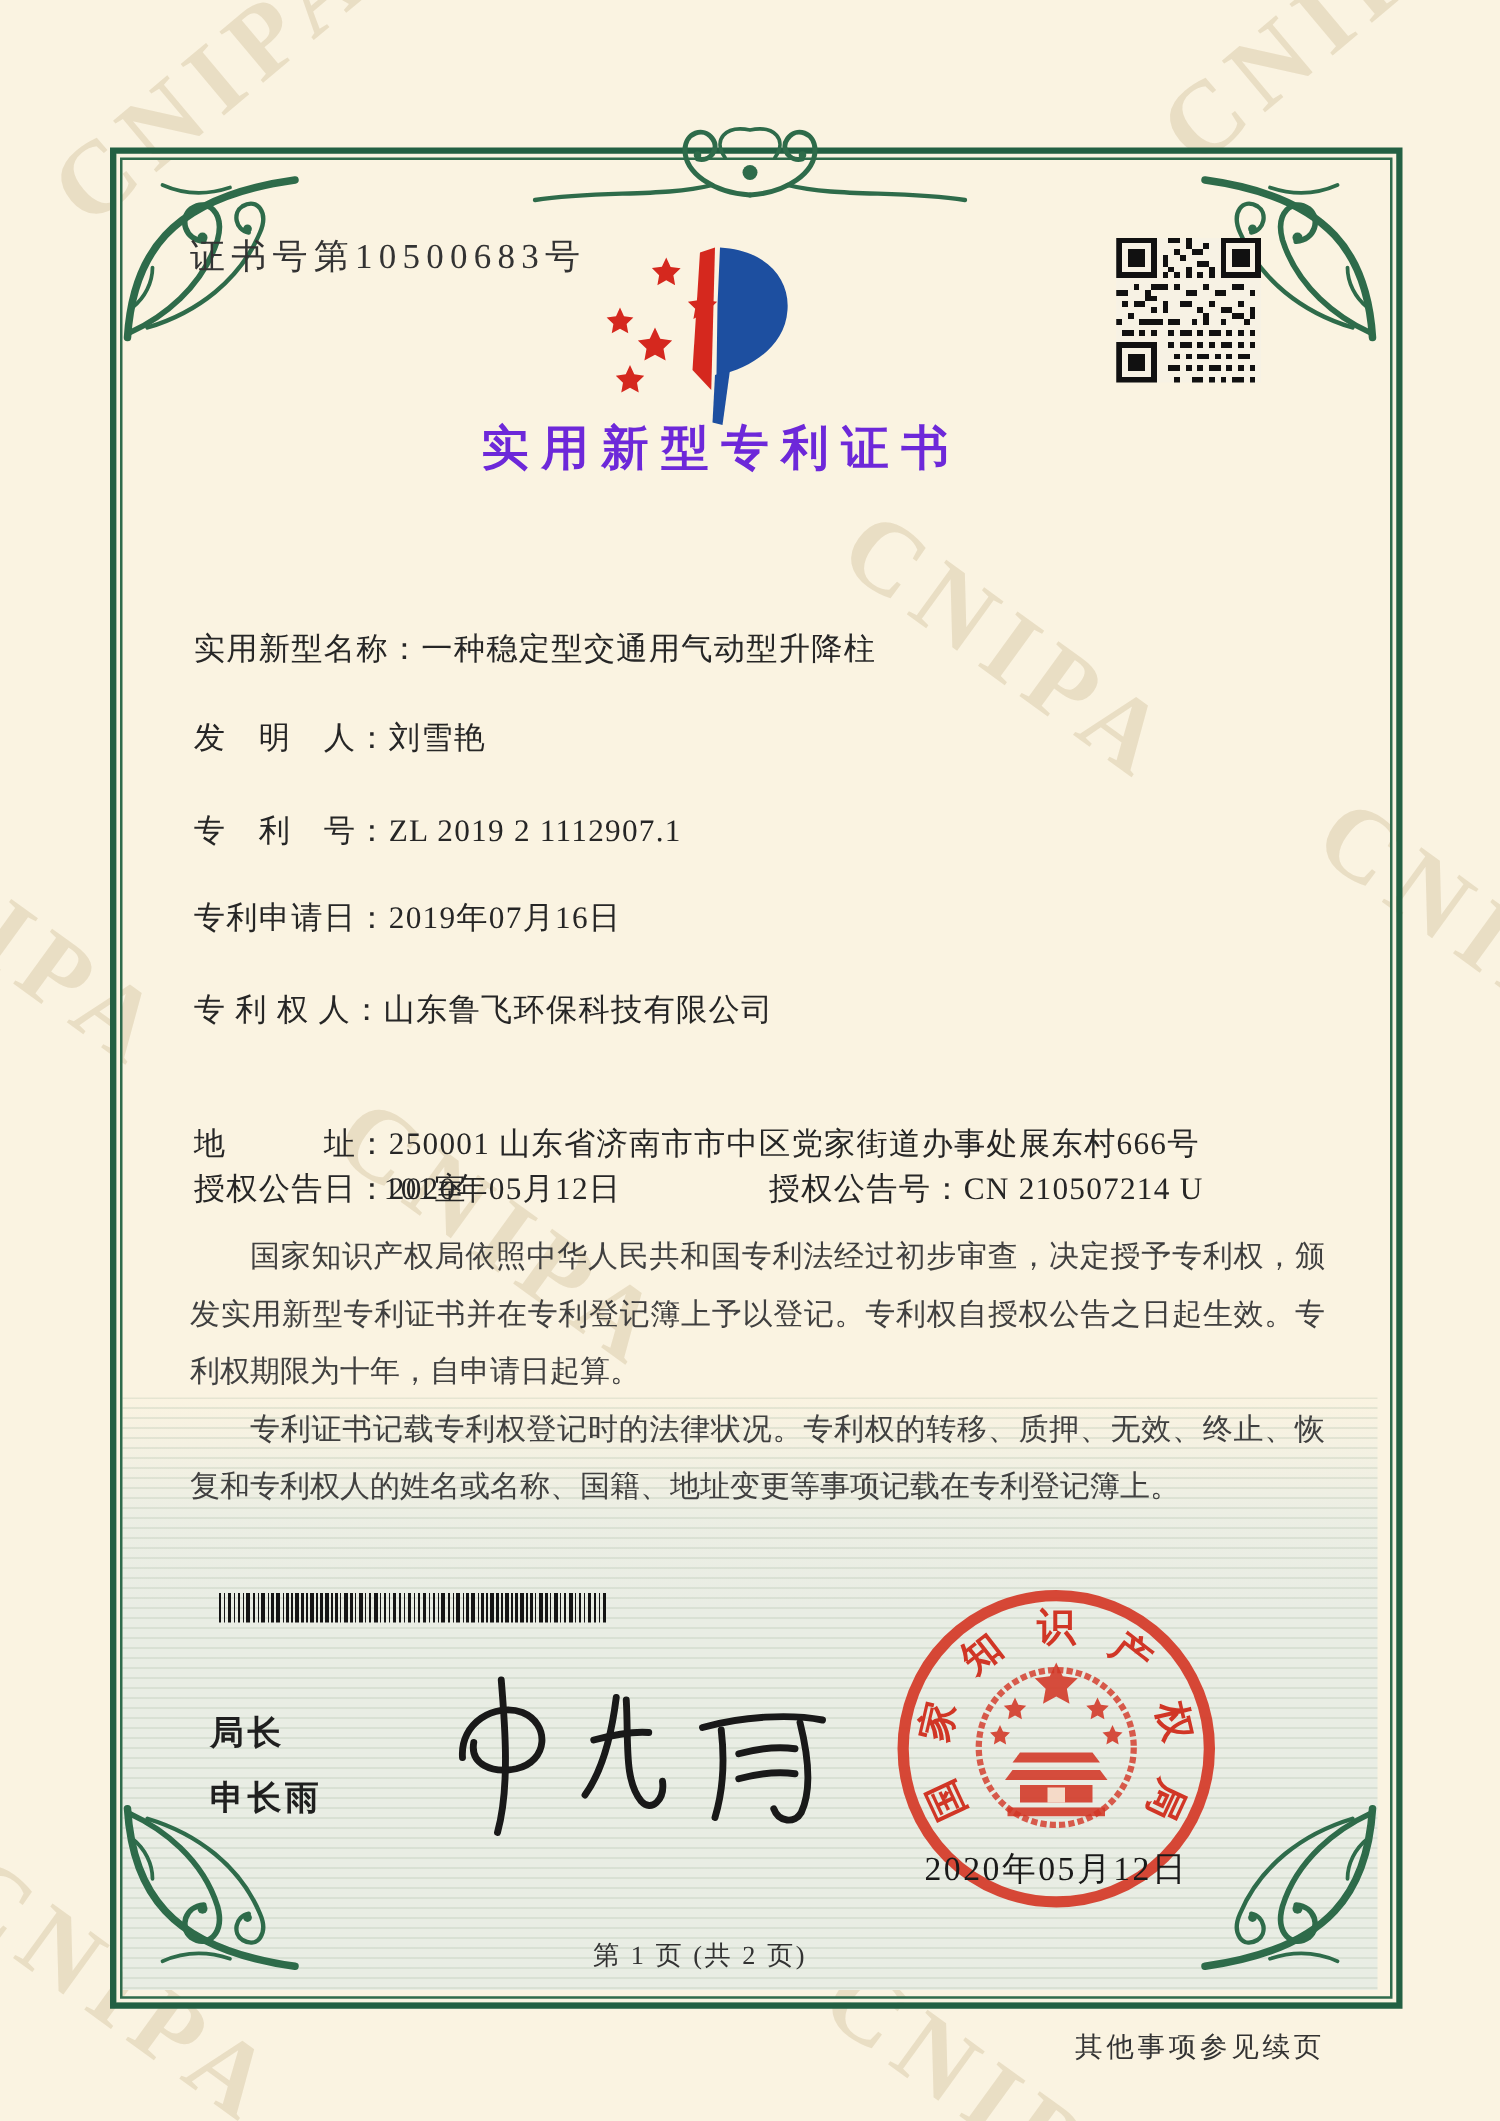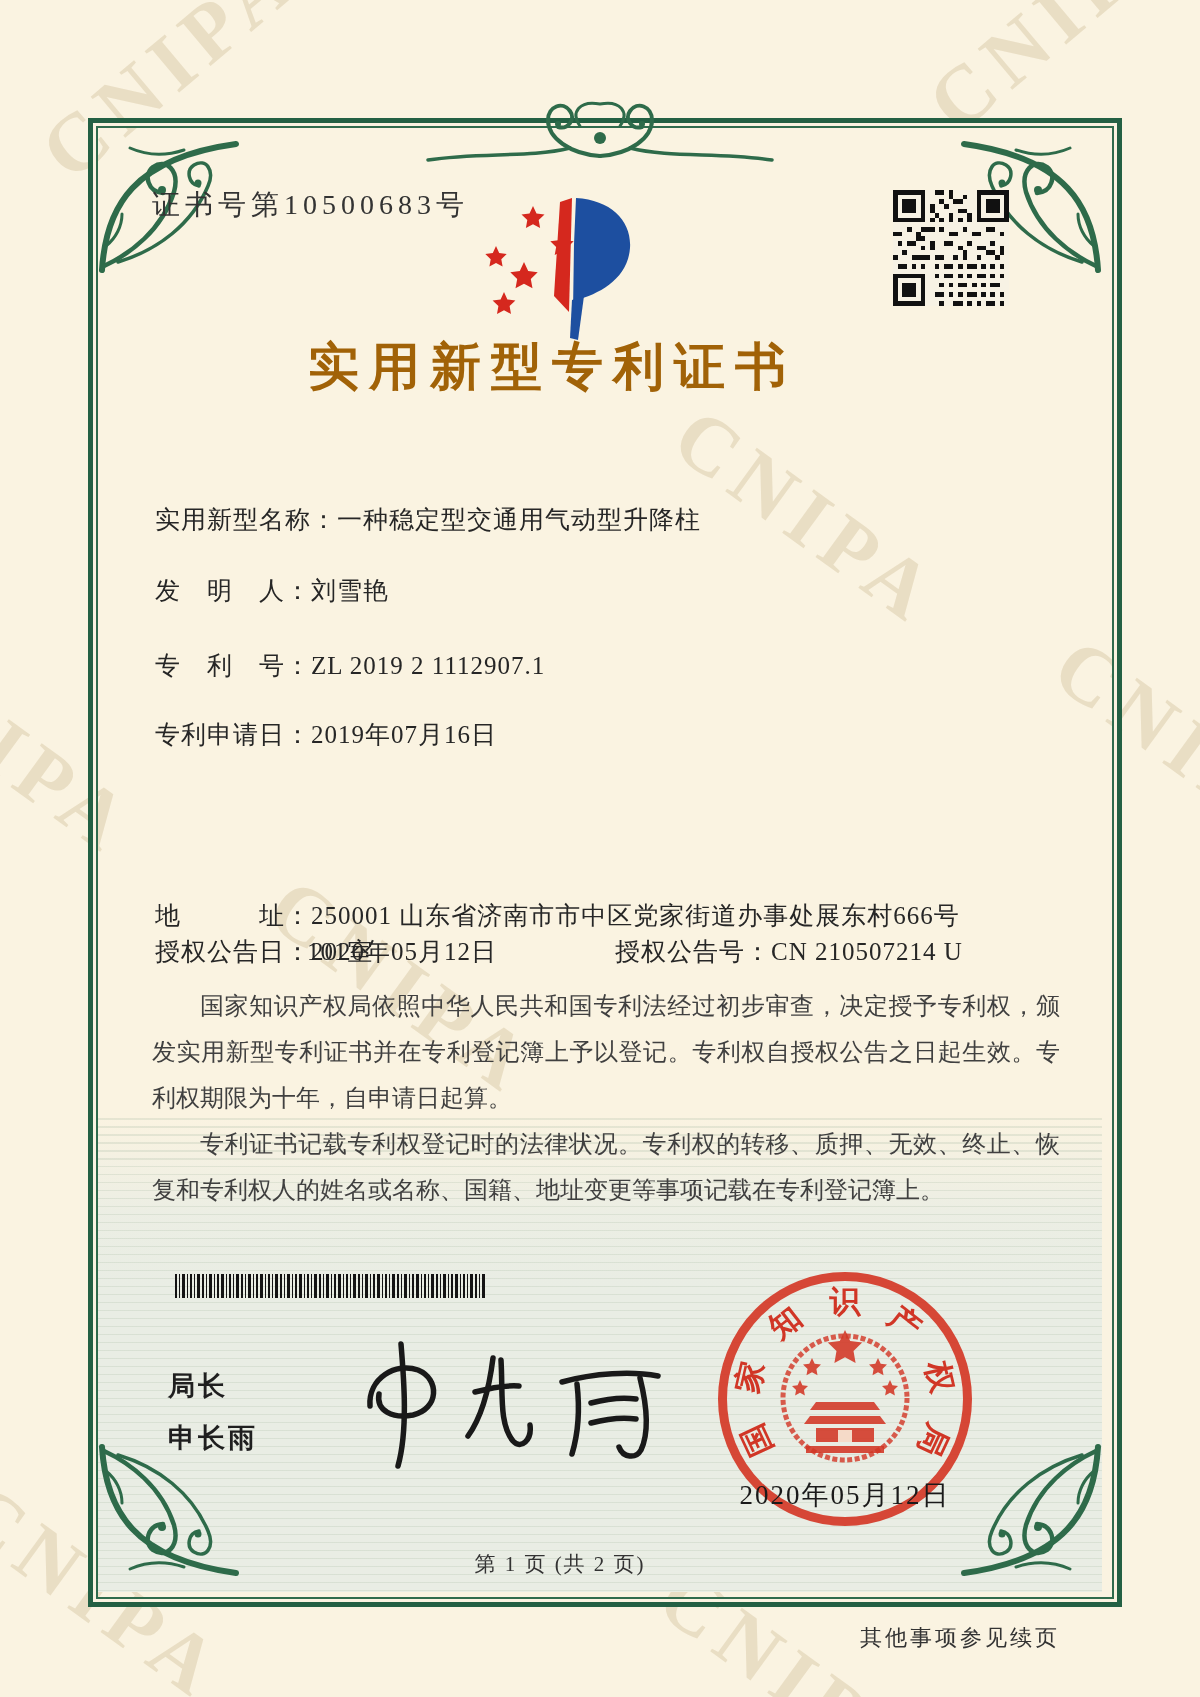--- a/index.html
+++ b/index.html
@@ -34,22 +34,22 @@
     position:absolute;left:98px;top:1118px;width:1004px;height:474px;
     background:
       repeating-linear-gradient(180deg, rgba(175,192,170,0.28) 0 1.5px, rgba(0,0,0,0) 1.5px 8px),
       linear-gradient(180deg, rgba(233,237,228,0) 0px, rgba(233,237,228,0.85) 95px, #e9ede4 170px, #e9ede4 100%);
   }
   .cert-no{
     position:absolute;left:152px;top:186px;
     font-size:28px;letter-spacing:5px;color:#333;
   }
   .title{
-    position:absolute;left:52px;top:333px;width:1000px;
-    text-align:center;font-size:51px;font-weight:700;letter-spacing:10px;color:#a16207;
+    position:absolute;left:77px;top:333px;width:1000px;
+    text-align:center;font-size:38px;font-weight:700;letter-spacing:10px;color:#6d28d9;
   }
   .frow{
     position:absolute;left:155px;width:930px;
     font-size:25px;line-height:36px;color:#262626;letter-spacing:1px;
     white-space:nowrap;
   }
   .frow .lbl{display:inline-block;text-align:right;}
   .addr2{padding-left:152px;}
   .grant-pair2{position:absolute;left:460px;top:0;}
   .body-text{
@@ -287,20 +287,23 @@
   </div>
   <div class="frow" style="top:573px;">
     <span class="lbl">发　明　人：</span><span>刘雪艳</span>
   </div>
   <div class="frow" style="top:648px;">
     <span class="lbl">专　利　号：</span><span>ZL 2019 2 1112907.1</span>
   </div>
   <div class="frow" style="top:717px;">
     <span class="lbl">专利申请日：</span><span>2019年07月16日</span>
   </div>
+  <div class="frow" style="top:791px;">
+    <span class="lbl">专 利 权 人：</span><span>山东鲁飞环保科技有限公司</span>
+  </div>
   <div class="frow" style="top:855px;margin-top:43px;">
     <div><span class="lbl">地　　　址：</span><span>250001 山东省济南市市中区党家街道办事处展东村666号</span></div>
     <div class="addr2">101室</div>
   </div>
   <div class="frow" style="top:934px;">
     <span>授权公告日：</span><span>2020年05月12日</span>
     <span class="grant-pair2"><span>授权公告号：</span><span>CN 210507214 U</span></span>
   </div>
 
   <div class="body-text">

